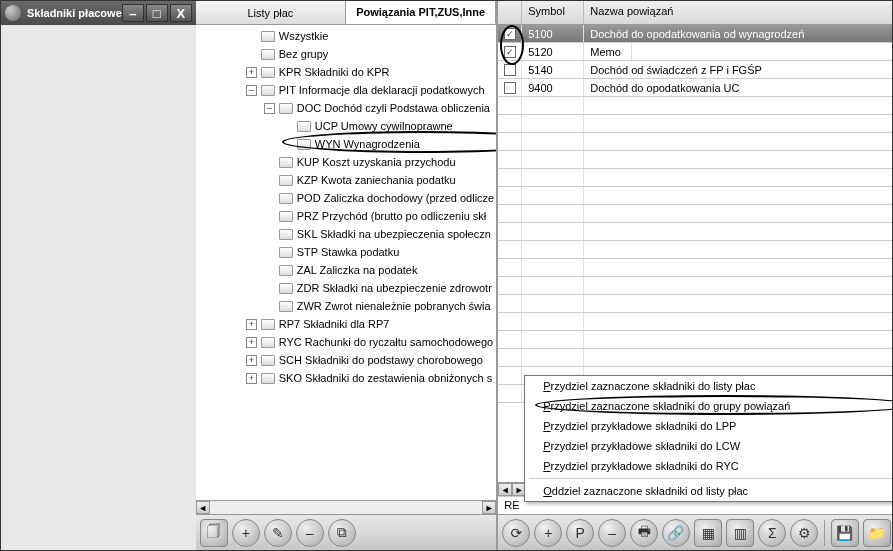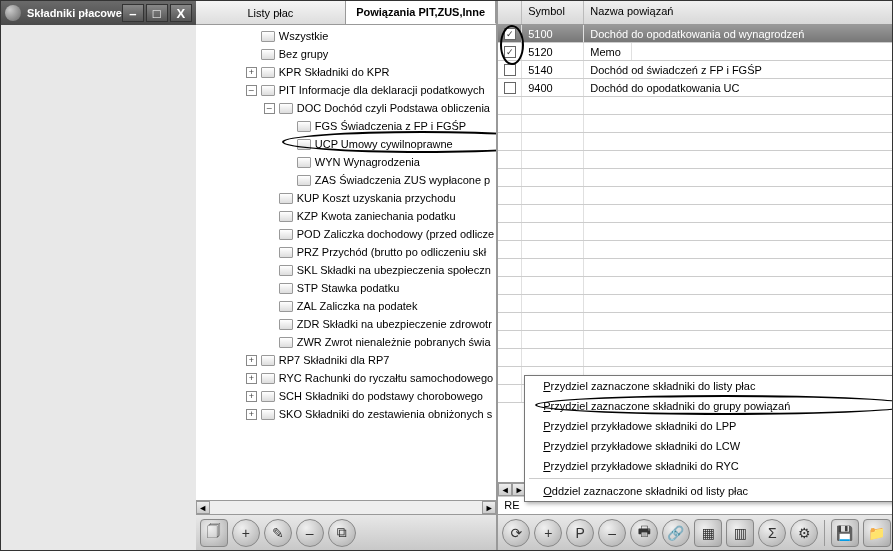--- a/index.html
+++ b/index.html
@@ -100,36 +100,26 @@
           </div>
 
         <div class="tree-node" style="padding-left:22px">
             <span class="expander">–</span>
             <span class="folder-icon"></span>
             <span class="tree-label">DOC Dochód czyli Podstawa obliczenia</span>
           </div>
         <div class="tree-node" style="padding-left:40px">
             <span class="expander empty"></span>
             <span class="folder-icon"></span>
-            <span class="tree-label">FGS Świadczenia z FP i FGŚP</span>
+            <span class="tree-label">UCP Umowy cywilnoprawne</span>
           </div>
         <div class="tree-node" style="padding-left:40px">
             <span class="expander empty"></span>
             <span class="folder-icon"></span>
-            <span class="tree-label">UCP Umowy cywilnoprawne</span>
-          </div>
-        <div class="tree-node" style="padding-left:40px">
-            <span class="expander empty"></span>
-            <span class="folder-icon"></span>
             <span class="tree-label">WYN Wynagrodzenia</span>
-          </div>
-        <div class="tree-node" style="padding-left:40px">
-            <span class="expander empty"></span>
-            <span class="folder-icon"></span>
-            <span class="tree-label">ZAS Świadczenia ZUS wypłacone p</span>
           </div>
 
         <div class="tree-node" style="padding-left:22px">
             <span class="expander empty"></span>
             <span class="folder-icon"></span>
             <span class="tree-label">KUP Koszt uzyskania przychodu</span>
           </div>
         <div class="tree-node" style="padding-left:22px">
             <span class="expander empty"></span>
             <span class="folder-icon"></span>

